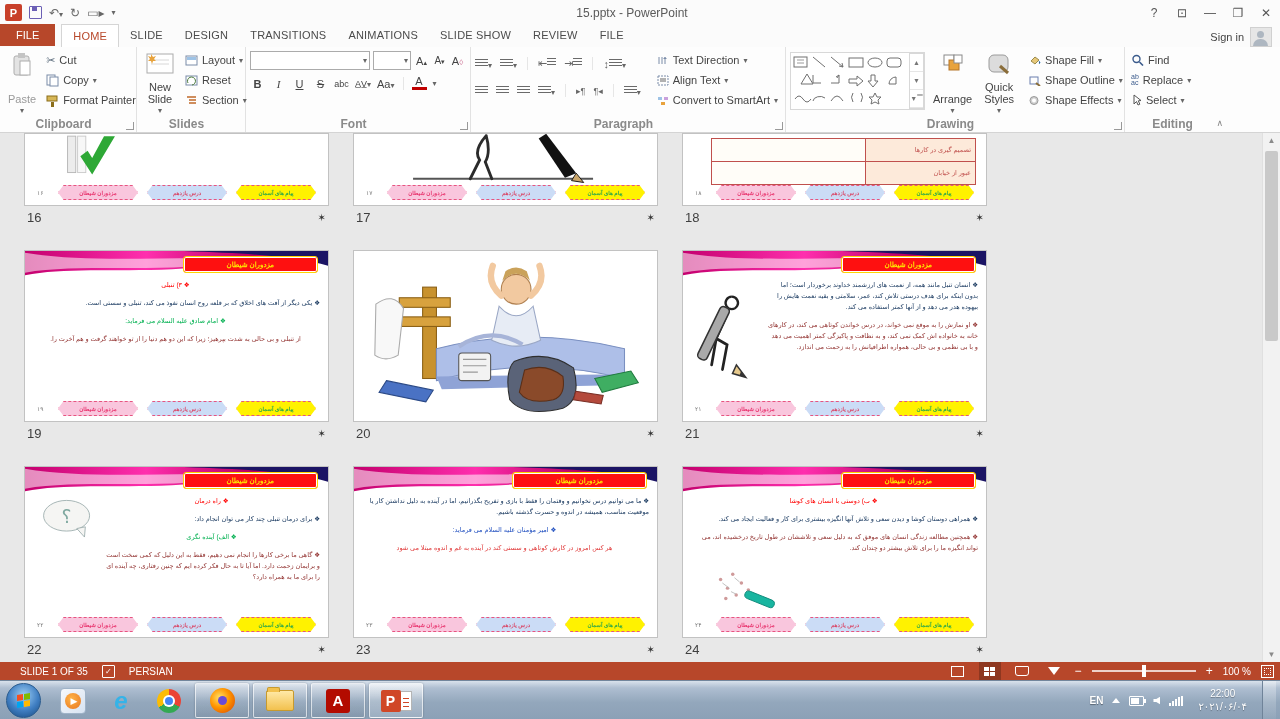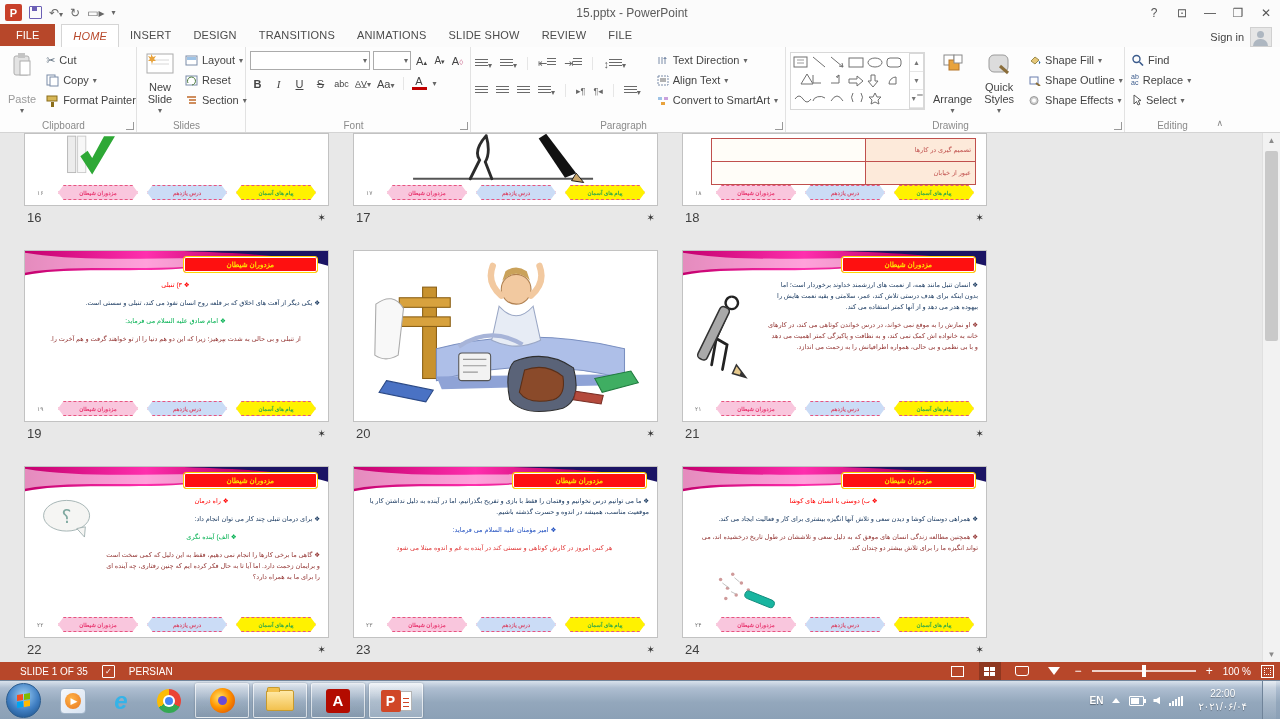--- a/index.html
+++ b/index.html
@@ -14,30 +14,30 @@
   .qat-ic.gray{color:#666;}
   .floppy{width:11px;height:11px;border:1.5px solid #6B5FB5;border-radius:1px;position:relative;}
   .floppy:before{content:"";position:absolute;left:2px;top:0;width:5px;height:4px;background:#6B5FB5;}
   .wtitle{position:absolute;left:0;right:16px;text-align:center;font-size:12px;color:#5a5a5a;pointer-events:none;}
   .wctrls{margin-left:auto;display:flex;align-items:center;height:100%;}
   .wc{width:28px;height:100%;display:flex;align-items:center;justify-content:center;font-size:12px;color:#555;}
   
   .tabsrow{position:absolute;top:25px;left:0;right:0;height:22px;background:#FBFBFB;display:flex;align-items:flex-end;}
   .ftab{background:#B7472A;color:#fff;font-size:11px;padding:4px 16px;height:14px;display:flex;align-items:center;margin-right:6px;}
   .rtab{font-size:11px;color:#4b4b4b;padding:4px 11px;height:14px;display:flex;align-items:center;letter-spacing:.2px;}
-  .rtab.active{background:#fff;color:#B7472A;border:1px solid #D5D5D5;border-bottom:none;font-style:italic;}
+  .rtab.active{background:#fff;color:#B7472A;border:1px solid #D5D5D5;border-bottom:none;}
   .signin{margin-left:auto;display:flex;align-items:center;gap:6px;padding-right:8px;font-size:11px;color:#444;}
   .avatar{width:20px;height:18px;background:#E6E6E6;position:relative;overflow:hidden;border:1px solid #d0d0d0;}
   .avatar:before{content:"";position:absolute;left:6px;top:3px;width:7px;height:7px;border-radius:50%;background:#AEB7C1;}
   .avatar:after{content:"";position:absolute;left:2px;top:11px;width:15px;height:9px;border-radius:7px 7px 0 0;background:#AEB7C1;}
   
   .ribbon{position:absolute;top:47px;left:0;right:0;height:85px;background:#FDFDFD;border-bottom:1px solid #D4D4D4;
           display:flex;font-size:11px;color:#444;}
   .rgroup{position:relative;border-right:1px solid #E2E2E2;padding:3px 4px 14px 4px;display:flex;gap:4px;}
-  .gtitle{position:absolute;bottom:1px;left:0;right:9px;text-align:center;font-size:10px;color:#8a8a8a;}
+  .gtitle{position:absolute;bottom:1px;left:0;right:9px;text-align:center;font-size:12px;color:#8a8a8a;font-weight:bold;}
   .dlg{position:absolute;right:2px;bottom:2px;width:7px;height:7px;border-right:1px solid #999;border-bottom:1px solid #999;}
   .btn-lg{display:flex;flex-direction:column;align-items:center;justify-content:flex-start;gap:2px;padding:2px 4px;text-align:center;line-height:1.1;}
   .btn-lg .cap{margin-top:auto;}
   .btn-sm{display:flex;align-items:center;gap:4px;height:20px;padding:0 2px;white-space:nowrap;}
   .caret{font-size:8px;color:#666;}
   .gray-t{color:#9a9a9a;}
   .vstack{display:flex;flex-direction:column;justify-content:flex-start;}
   .icbox{display:inline-flex;align-items:center;justify-content:center;}
   .combo{border:1px solid #ABABAB;background:#fff;height:17px;display:flex;align-items:center;justify-content:flex-end;padding-right:2px;}
   .fontrow{display:flex;gap:3px;align-items:center;height:21px;}
@@ -163,21 +163,21 @@
       <span class="wc">—</span>
       <span class="wc">❐</span>
       <span class="wc close">✕</span>
     </div>
   </div>
 
   <div class="tabsrow">
     <span id="tabs-holder" style="display:flex;align-items:flex-start;">
         <span class="ftab">FILE</span>
         <span class="rtab active">HOME</span>
-        <span class="rtab">INSERT</span>
+        <span class="rtab">SLIDE</span>
         <span class="rtab">DESIGN</span>
         <span class="rtab">TRANSITIONS</span>
         <span class="rtab">ANIMATIONS</span>
         <span class="rtab">SLIDE SHOW</span>
         <span class="rtab">REVIEW</span>
         <span class="rtab">FILE</span>
       </span>
     <span class="signin">
       <span>Sign in</span>
       <span class="avatar"></span>

